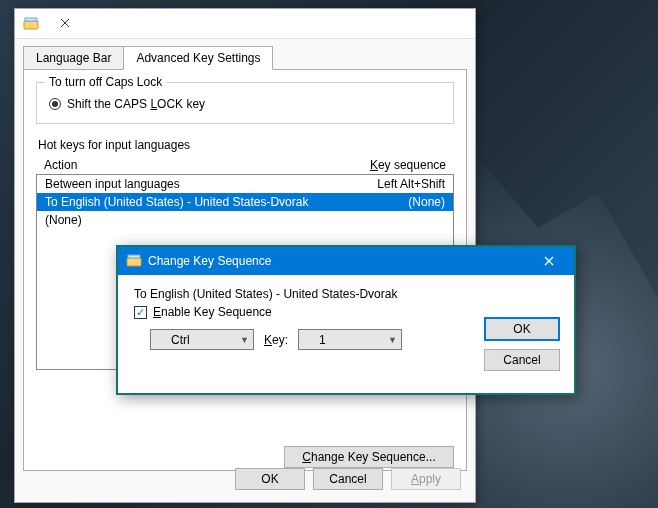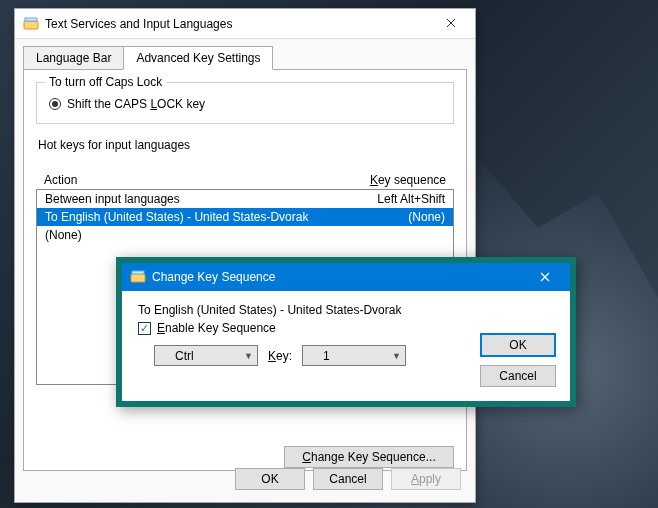--- a/index.html
+++ b/index.html
@@ -86,21 +86,21 @@
     padding: 0 4px;
   }
   .radio-row { display: flex; gap: 60px; padding-top: 4px; }
   .radio { display:flex; align-items:center; gap:6px; }
   .radio-dot {
     width:12px;height:12px;border:1px solid #333;border-radius:50%;
     display:flex;align-items:center;justify-content:center;background:#fff;
   }
   .radio-dot.on::after { content:"";width:6px;height:6px;background:#333;border-radius:50%; }
   .underline { text-decoration: underline; }
-  .section-label { margin: 4px 0 19px 2px; }
+  .section-label { margin: 4px 0 4px 2px; }
   .list-head {
     display:flex;justify-content:space-between;
     padding: 2px 8px;
   }
   .list-box {
     border: 1px solid #828790;
     background: #fff;
     height: 196px;
     overflow: hidden;
   }
@@ -117,23 +117,23 @@
     min-width: 70px;
     text-align:center;
   }
   .btn.disabled { color:#9a9a9a; border-color:#c8c8c8; background:#efefef; }
   .btn.primary { border: 2px solid #0078d7; background:#e1e1e1; }
   .dialog-btn-row {
     position:absolute; right:14px; bottom:12px;
     display:flex; gap:8px;
   }
   .sub-window {
-    left: 116px; top: 257px;
+    left: 116px; top: 245px;
     width: 460px; height: 150px;
-    border: 6px solid #0f766e;
+    border: 2px solid #0f766e;
     background:#fff;
     box-shadow: 3px 3px 14px rgba(0,0,0,0.4);
   }
   .sub-titlebar {
     background:#0078d7;color:#fff;
     height:28px;display:flex;align-items:center;padding:0 6px 0 8px;
   }
   .sub-titlebar .icon { width:16px;height:16px;margin-right:6px;display:flex;align-items:center;justify-content:center; }
   .sub-titlebar .title { flex:1; }
   .sub-titlebar .x { width:38px;text-align:center;font-size:14px; }
@@ -158,21 +158,20 @@
 <body>
 
 <div class="window main-window">
   <div class="titlebar">
     <span class="icon">
       <svg width="16" height="16" viewBox="0 0 16 16">
           <rect x="1" y="5" width="14" height="8" rx="1" fill="#fdd673" stroke="#c99a2e"></rect>
           <rect x="2" y="2" width="12" height="3" fill="#cfe7ff" stroke="#6aa9e0"></rect>
         </svg>
     </span>
-    <span class="title">Text Services and Input Languages</span>
     <div class="btn" style="background:transparent;border:none;min-width:40px">
       <span>
         <svg width="10" height="10" viewBox="0 0 10 10">
             <path d="M1 1 L9 9 M9 1 L1 9" stroke="#333" stroke-width="1"></path>
           </svg>
       </span>
     </div>
   </div>
 
   <div class="tab-row">

